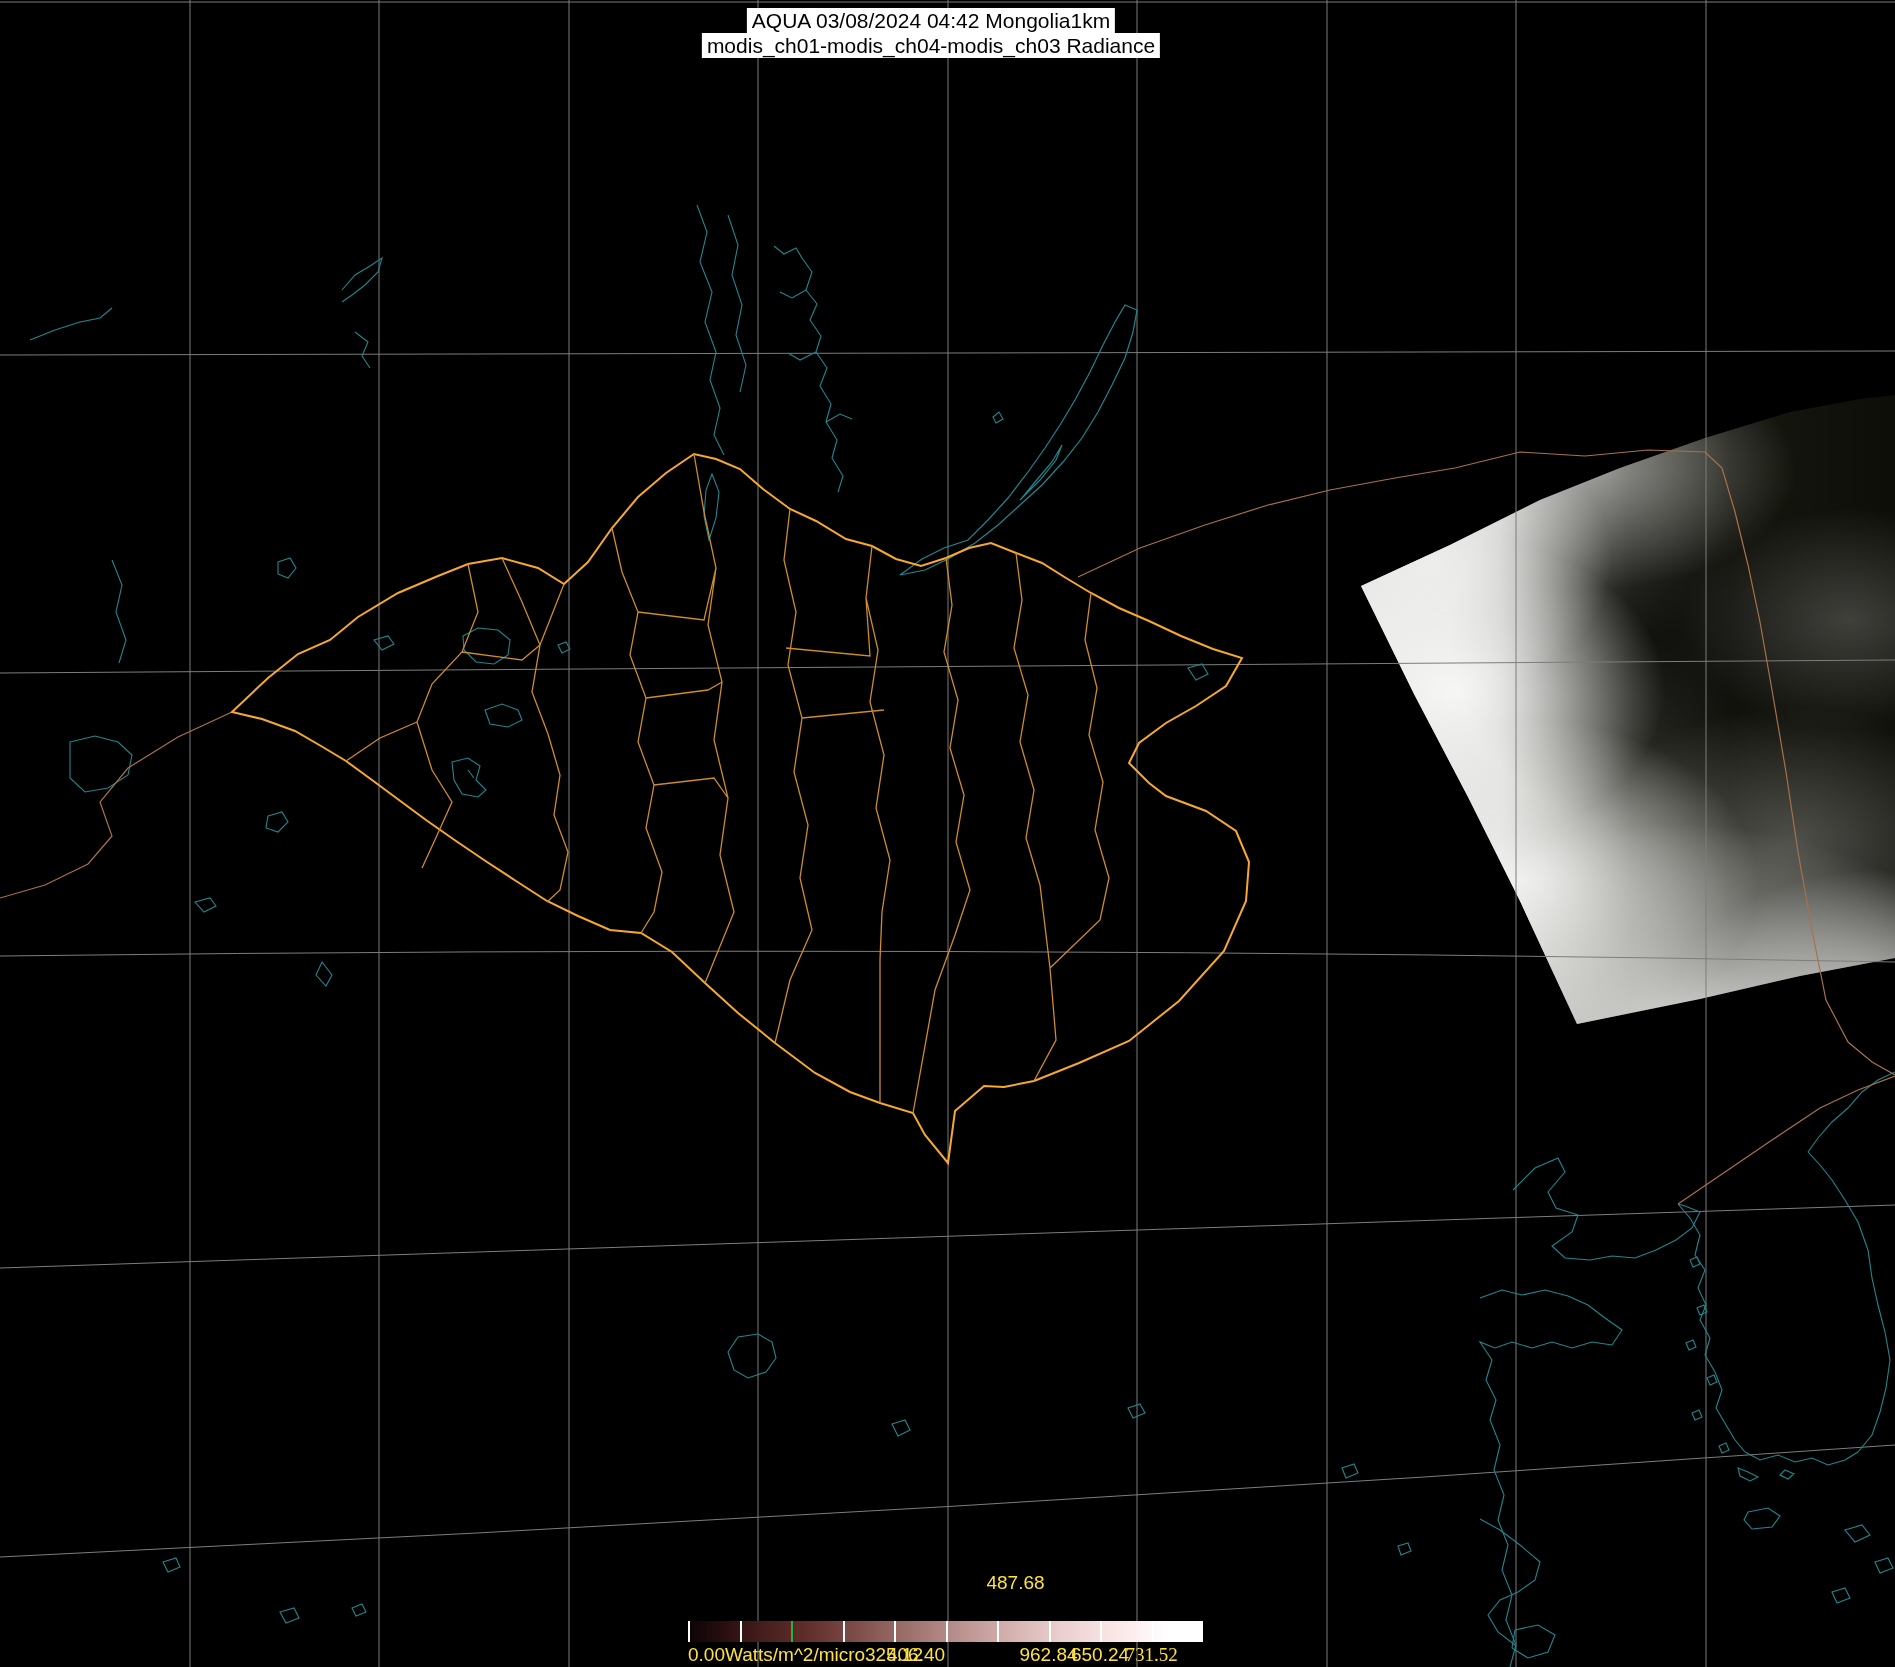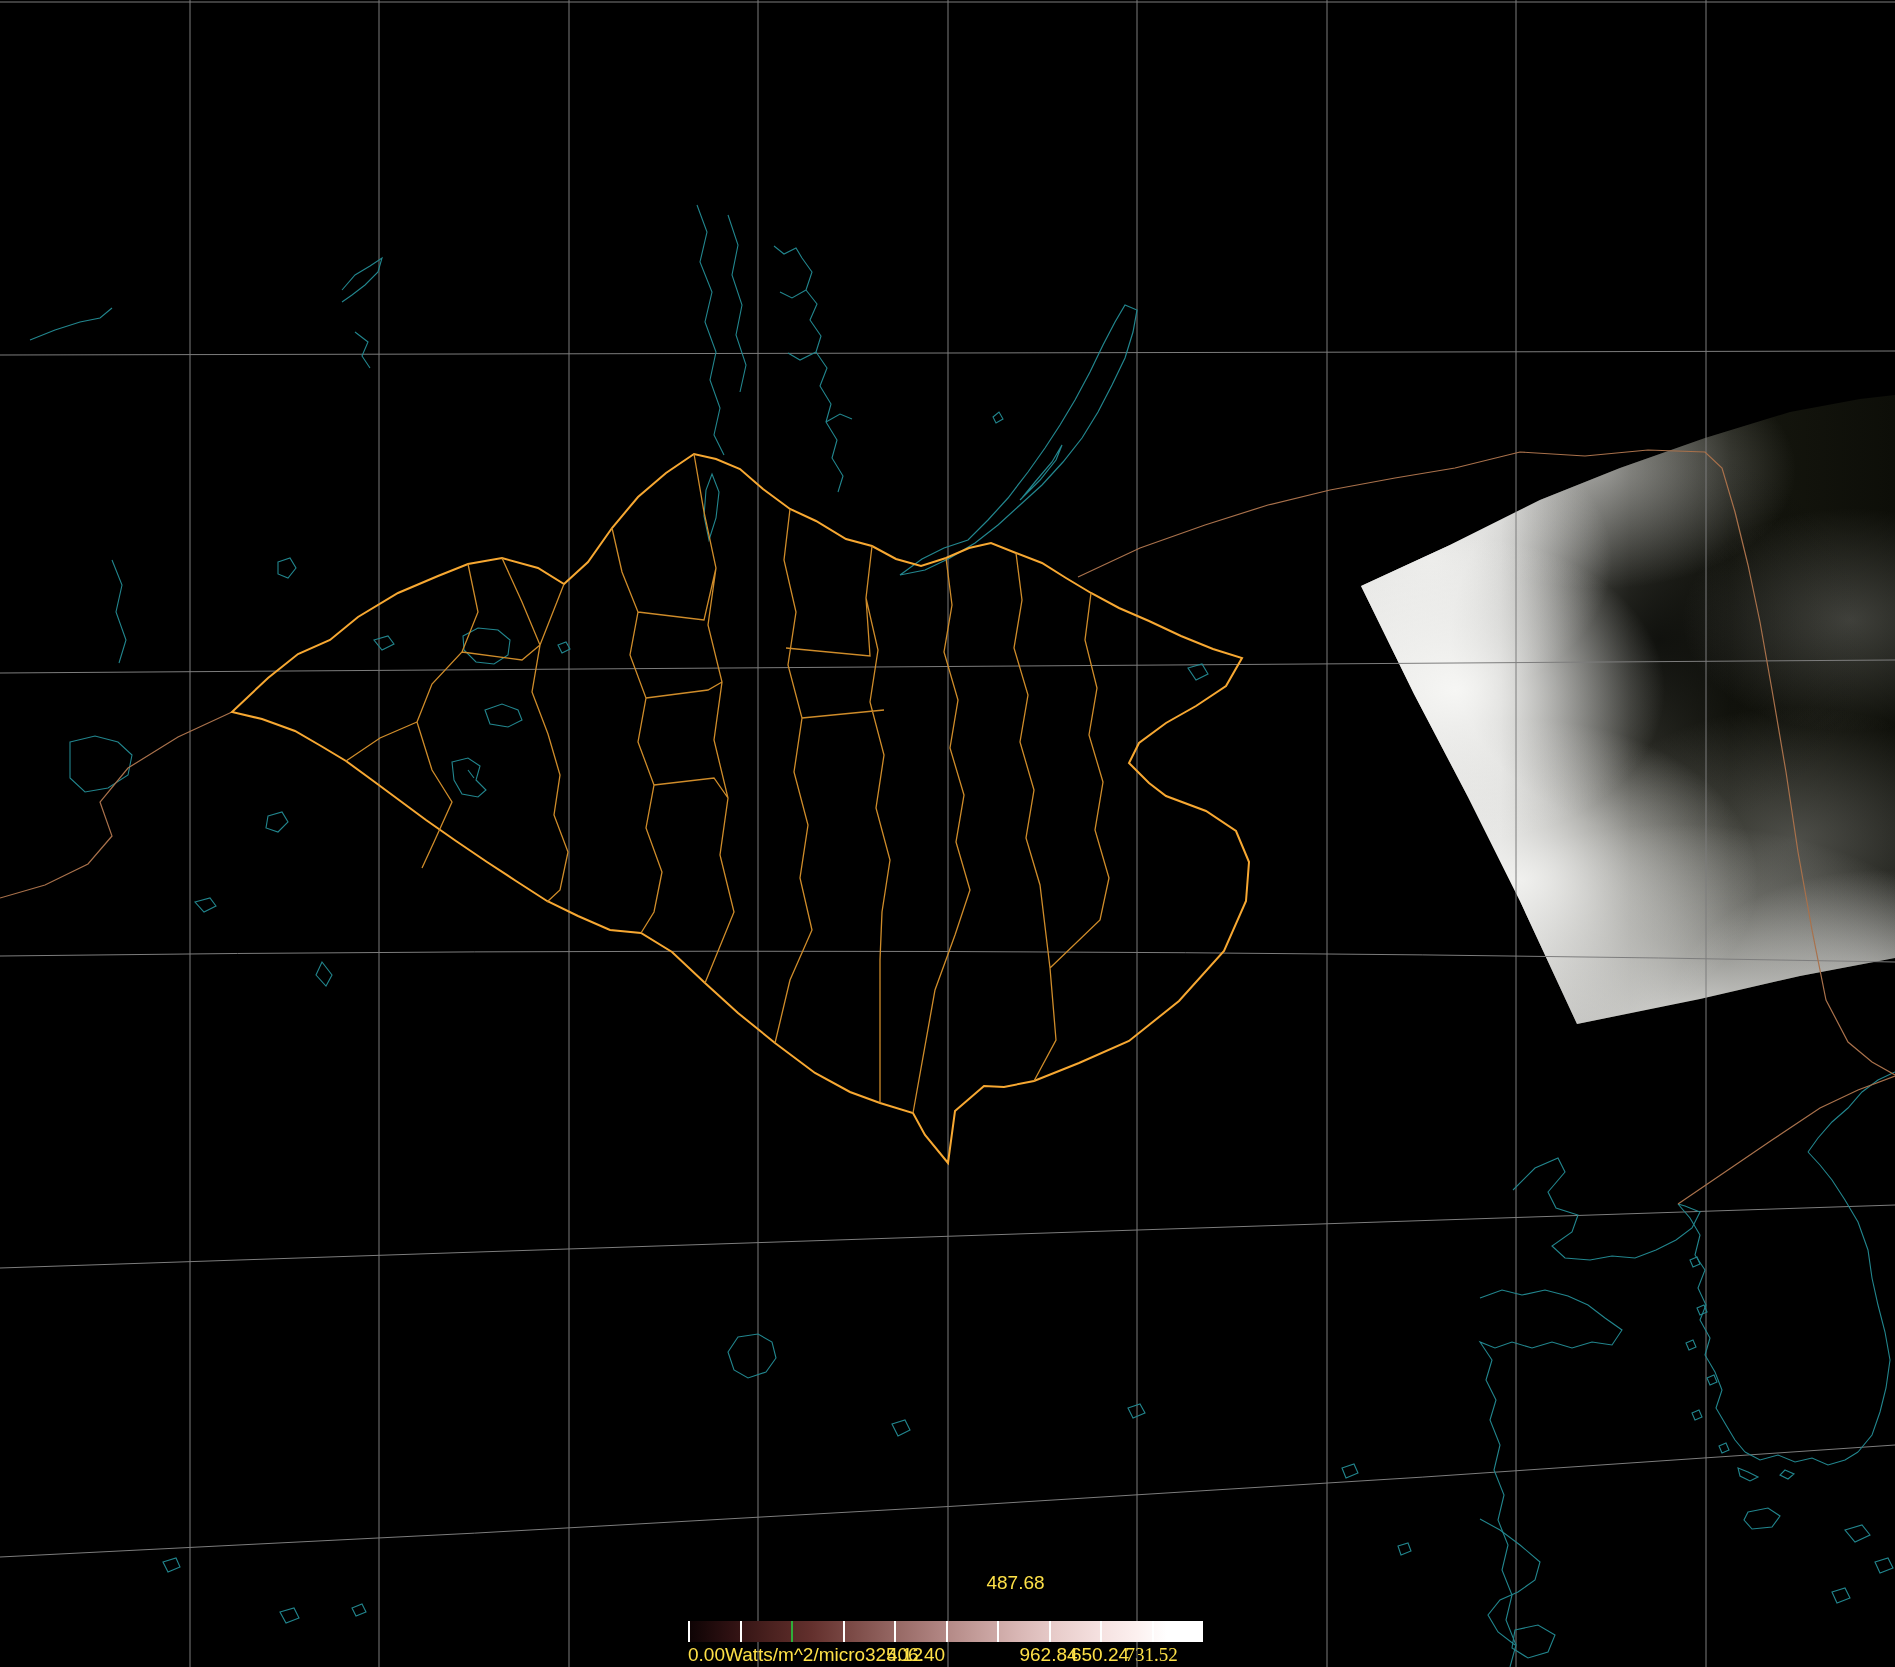--- a/index.html
+++ b/index.html
@@ -85,20 +85,24 @@
         <path d="M0,898 L45,885 88,864 112,836 100,802 128,768 178,737 232,712" stroke="#a9714b" stroke-width="1.2" fill="none"></path>
         <path d="M1078,577 L1140,548 1205,525 1268,505 1330,490 1395,478 1455,468 1520,452 1585,456 1648,450 1705,452 1722,468 1735,512 1748,565 1760,622 1772,690 1786,772 1798,852 1812,930 1826,1000 1848,1042 1872,1062 1895,1075" stroke="#a9714b" stroke-width="1.2" fill="none"></path>
         <path d="M1678,1204 L1725,1172 1772,1140 1820,1108 1858,1090 1895,1076" stroke="#a9714b" stroke-width="1.2" fill="none"></path>
         <path d="M232,712 L268,678 298,654 330,640 358,617 398,593 438,576 468,564 502,558 538,568 564,584 588,562 612,528 638,497 666,473 694,454 716,459 740,469 763,489 790,509 816,521 846,539 872,546 896,559 921,566 946,558 969,548 991,543 1016,553 1042,563 1066,578 1091,593 1119,608 1149,621 1181,636 1213,649 1242,658 1226,686 1196,706 1166,723 1139,743 1129,763 1149,783 1166,796 1206,811 1236,831 1249,862 1246,901 1224,951 1179,1001 1129,1041 1079,1063 1034,1081 1004,1087 984,1086 955,1111 948,1163 925,1135 913,1113 880,1103 850,1092 815,1073 775,1043 738,1013 705,983 672,952 641,933 610,930 578,916 547,901 516,881 487,862 456,841 426,820 399,800 372,780 346,761 321,746 295,731 262,719 232,712 Z" stroke="#f7a832" stroke-width="2" fill="none"></path>
         <path d="M468,564 L478,612 462,652 432,684 417,722 432,770 452,802 434,842 422,868 M417,722 L380,738 346,761 M502,558 L522,602 540,645 532,692 548,734 560,775 554,815 568,852 560,890 547,902 M564,584 L540,645 M462,652 L522,660 540,645" stroke="#cf8c2a" stroke-width="1.3" fill="none"></path>
         <path d="M612,528 L622,572 638,612 630,655 646,698 638,742 654,785 646,828 662,872 654,912 641,933 M694,454 L704,512 716,568 708,625 722,682 714,740 728,798 720,855 734,912 705,983 M638,612 L704,620 716,568 M646,698 L708,690 722,682 M654,785 L714,778 728,798" stroke="#cf8c2a" stroke-width="1.3" fill="none"></path>
         <path d="M790,509 L784,560 796,612 788,665 802,718 794,772 808,825 800,878 812,930 790,980 775,1043 M872,546 L866,598 878,650 870,702 884,755 876,808 890,860 882,912 880,960 880,1103 M786,648 L870,656 866,598 M802,718 L884,710 M946,558 L952,605 944,652 958,700 950,748 964,795 956,842 970,890 955,935 935,990 913,1113 M1016,553 L1022,600 1014,648 1028,695 1020,742 1034,790 1026,838 1040,885 1050,968 1056,1040 1034,1081 M1091,593 L1085,640 1097,688 1089,735 1103,782 1095,830 1109,878 1100,920 1050,968" stroke="#cf8c2a" stroke-width="1.3" fill="none"></path>
       </g>
   </svg>
 
+  <div class="title-wrap">
+    <span class="title-line">AQUA 03/08/2024 04:42 Mongolia1km</span><br>
+    <span class="title-line">modis_ch01-modis_ch04-modis_ch03 Radiance</span>
+  </div>
 
   <div id="colorbar" style="left: 688px; top: 1621px; width: 515px; height: 21px;">
     <div id="cb-grad" style="background: linear-gradient(to right, rgb(13, 3, 4) 0%, rgb(45, 16, 17) 8%, rgb(74, 33, 31) 16%, rgb(99, 48, 45) 24%, rgb(124, 75, 71) 32%, rgb(149, 103, 99) 40%, rgb(173, 129, 126) 48%, rgb(195, 156, 153) 56%, rgb(216, 182, 180) 64%, rgb(233, 206, 204) 72%, rgb(245, 225, 224) 80%, rgb(252, 240, 239) 87%, rgb(255, 255, 255) 93%, rgb(255, 255, 255) 100%);"></div>
     <div id="cb-ticks">
         <div class="cb-tick" style="left: 0px; background: rgb(255, 255, 255);"></div>
         <div class="cb-tick" style="left: 51.5px; background: rgb(255, 255, 255);"></div>
         <div class="cb-tick" style="left: 103px; background: rgb(47, 174, 58);"></div>
         <div class="cb-tick" style="left: 154.5px; background: rgb(255, 255, 255);"></div>
         <div class="cb-tick" style="left: 206px; background: rgb(255, 255, 255);"></div>
         <div class="cb-tick" style="left: 257.5px; background: rgb(255, 255, 255);"></div>

